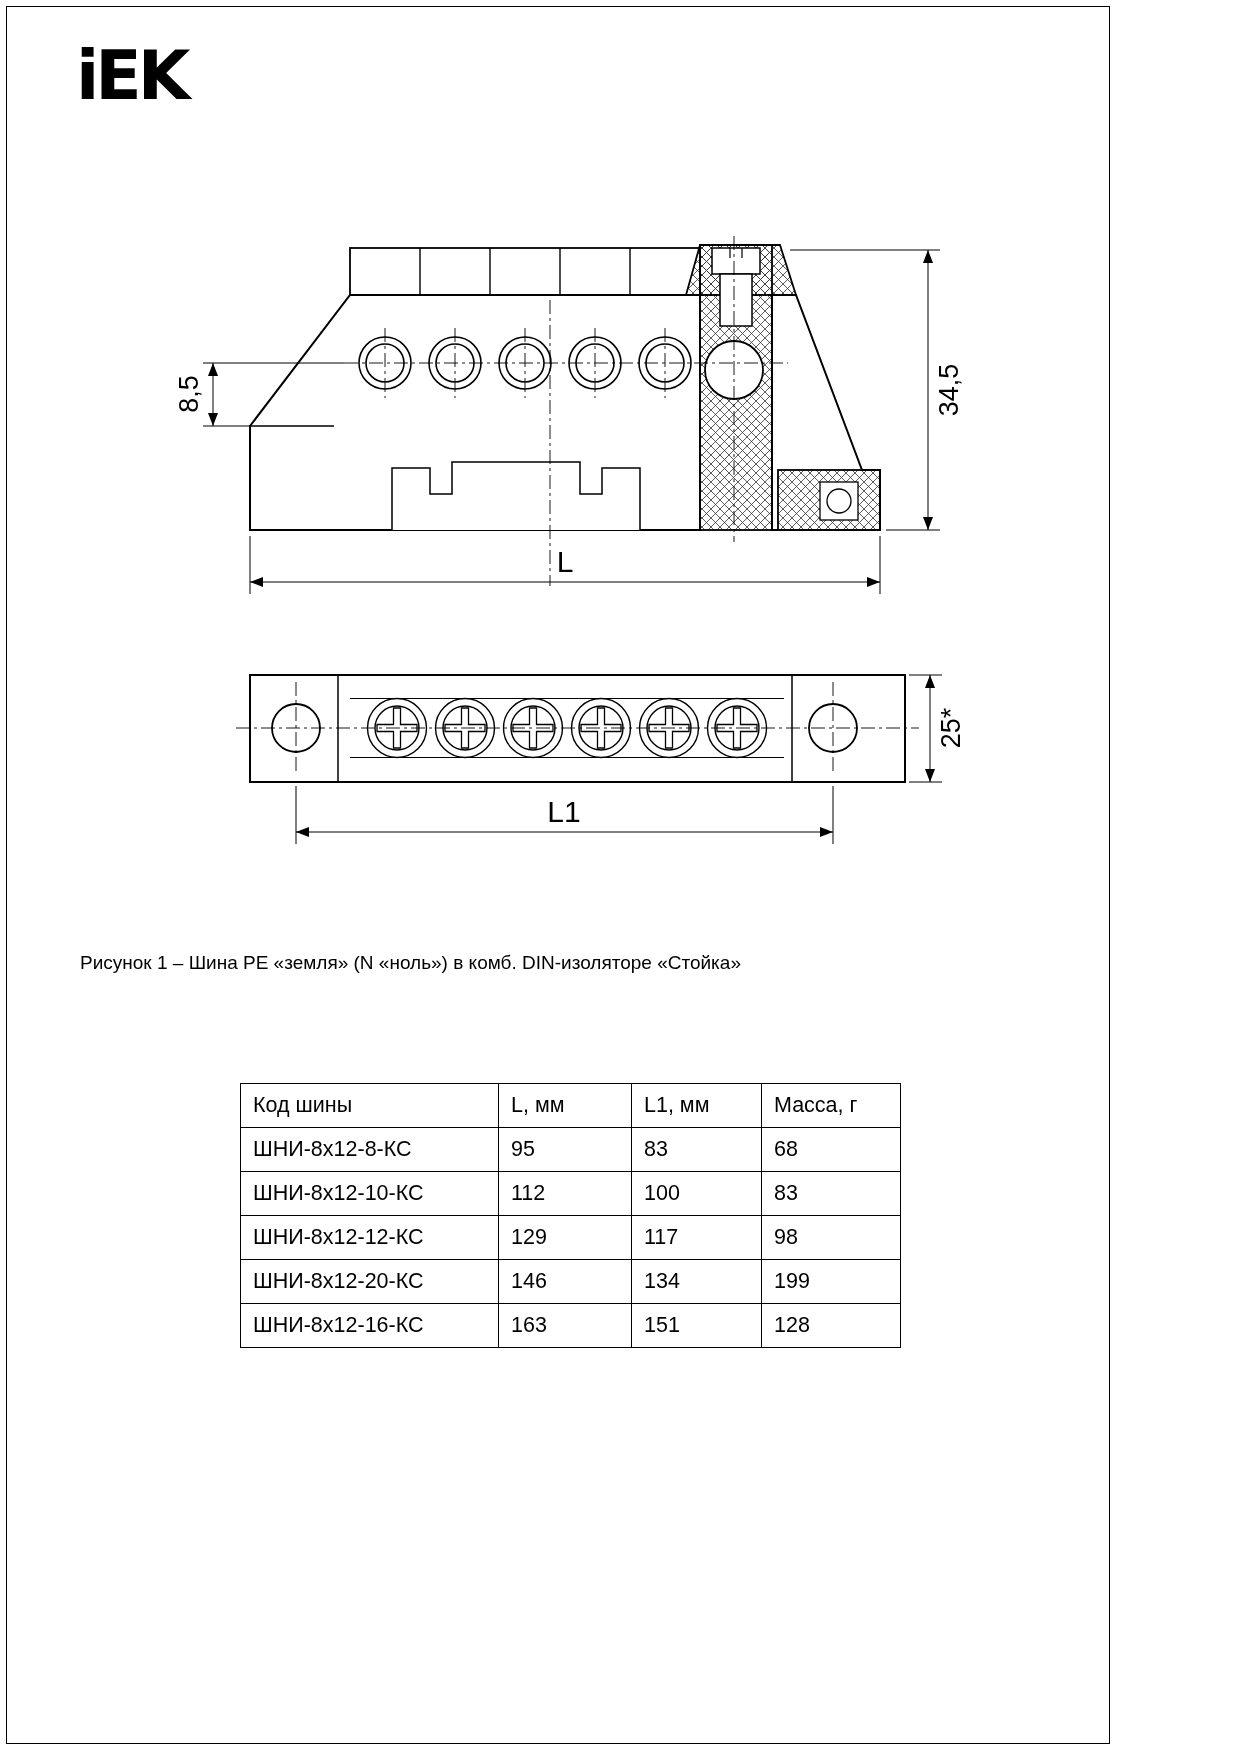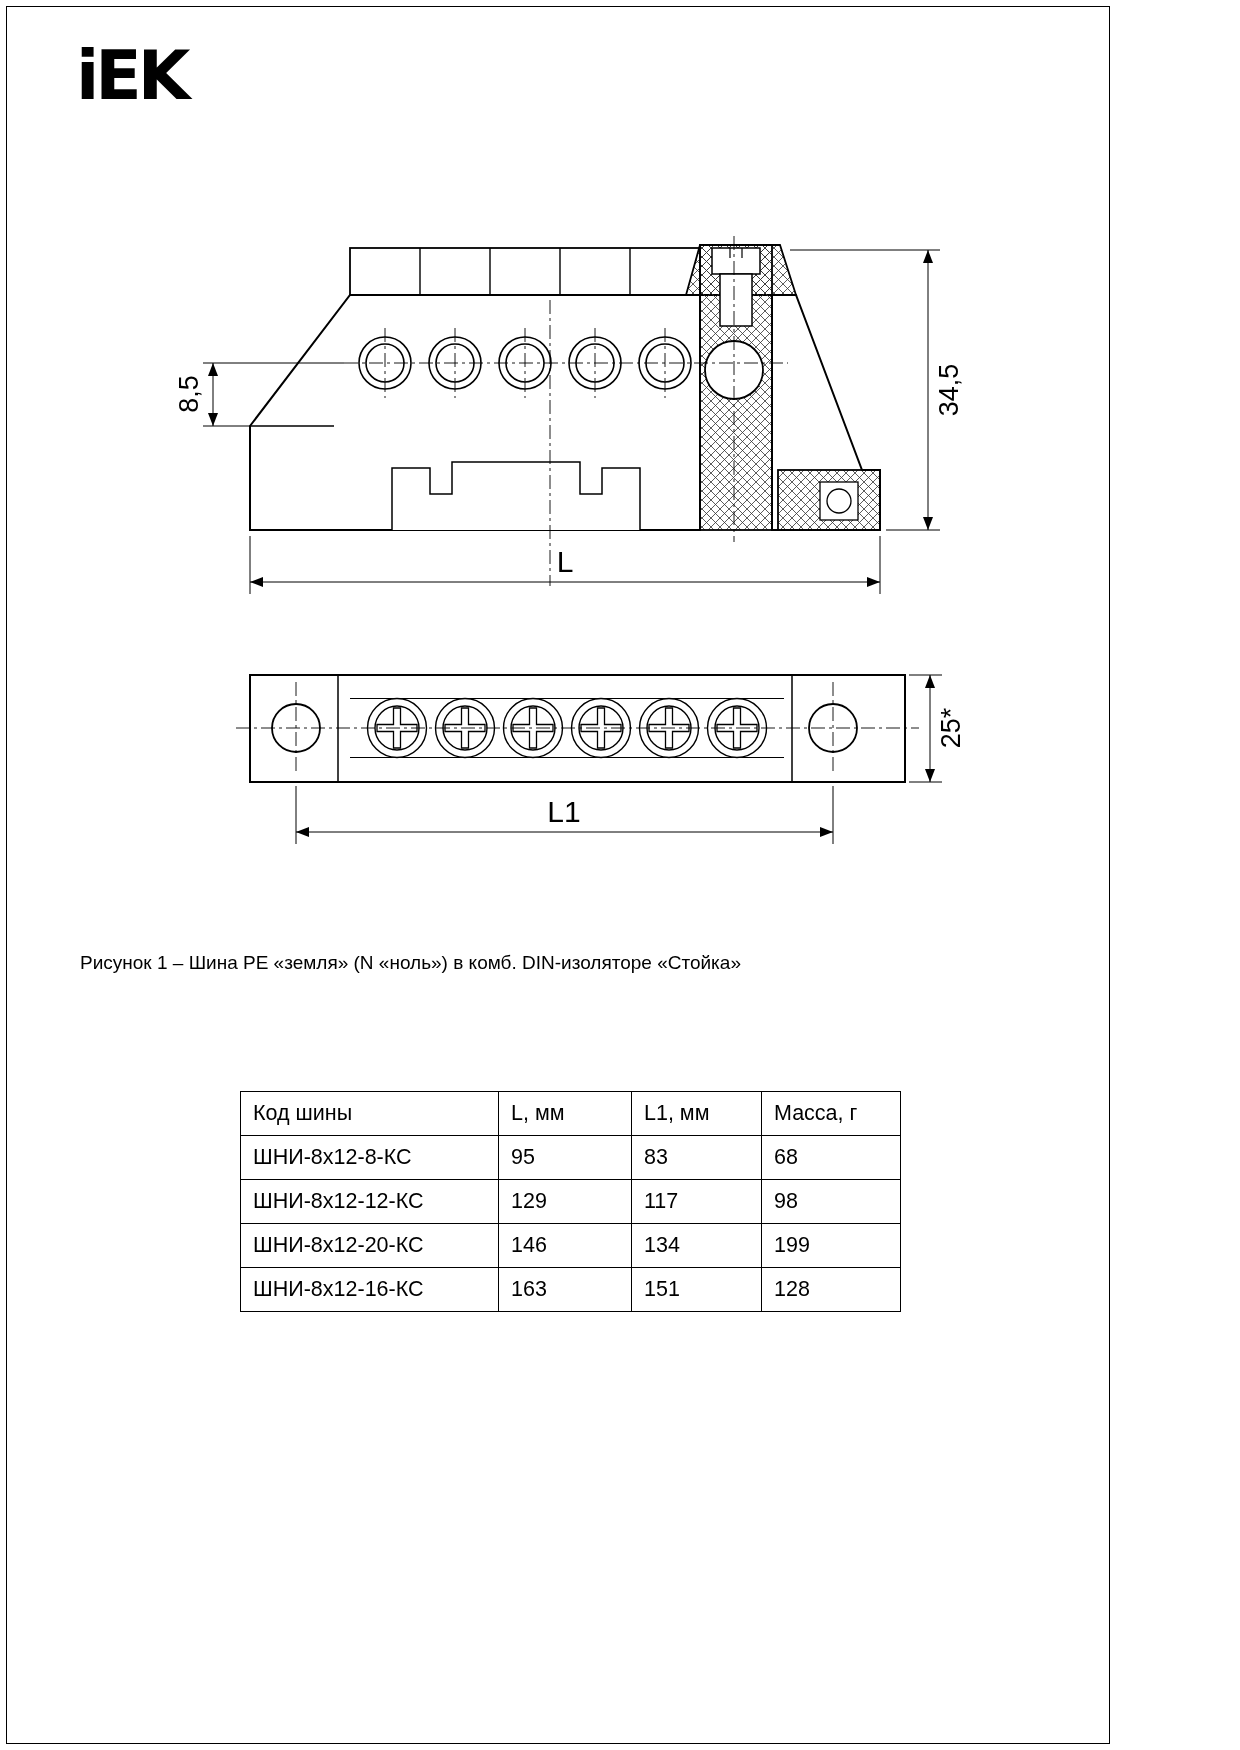--- a/index.html
+++ b/index.html
@@ -12,21 +12,21 @@
     overflow: hidden;
   }
   .frame { position:absolute; left:6px; top:6px; right:6px; bottom:6px; border:1px solid #000; }
   .logo {
     position:absolute; left:76px; top:42px;
     font-family: "DejaVu Sans", "Liberation Sans", sans-serif;
     font-size:68px; font-weight:bold; letter-spacing:-4px; line-height:1; color:#000;
   }
   .drawing { position:absolute; left:0; top:230px; }
   .caption { position:absolute; left:80px; top:952px; margin:0; font-size:19px; color:#000; }
-  .spec-wrap { position:absolute; left:240px; top:1083px;margin-top:8px; }
+  .spec-wrap { position:absolute; left:240px; top:1083px; }
   table.spec { border-collapse:collapse; font-size:21.5px; color:#000; }
   .spec th, .spec td {
     border:1.5px solid #000;
     font-weight:normal; text-align:left;
     padding:9px 12px; white-space:nowrap;
   }
   
   svg .cl line { stroke:#000; stroke-width:0.9; stroke-dasharray:14 4 3 4; }
   svg .dims line { stroke:#000; stroke-width:1; }
   svg .dims text { fill:#000; stroke:none; font-family:"Liberation Sans", sans-serif; }
@@ -177,20 +177,26 @@
       <tbody>
 
 
           <tr>
             <td>ШНИ-8х12-8-КС</td>
             <td>95</td>
             <td>83</td>
             <td>68</td>
           </tr>
 
+          <tr>
+            <td>ШНИ-8х12-10-КС</td>
+            <td>112</td>
+            <td>100</td>
+            <td>83</td>
+          </tr>
 
           <tr>
             <td>ШНИ-8х12-12-КС</td>
             <td>129</td>
             <td>117</td>
             <td>98</td>
           </tr>
 
           <tr>
             <td>ШНИ-8х12-20-КС</td>

